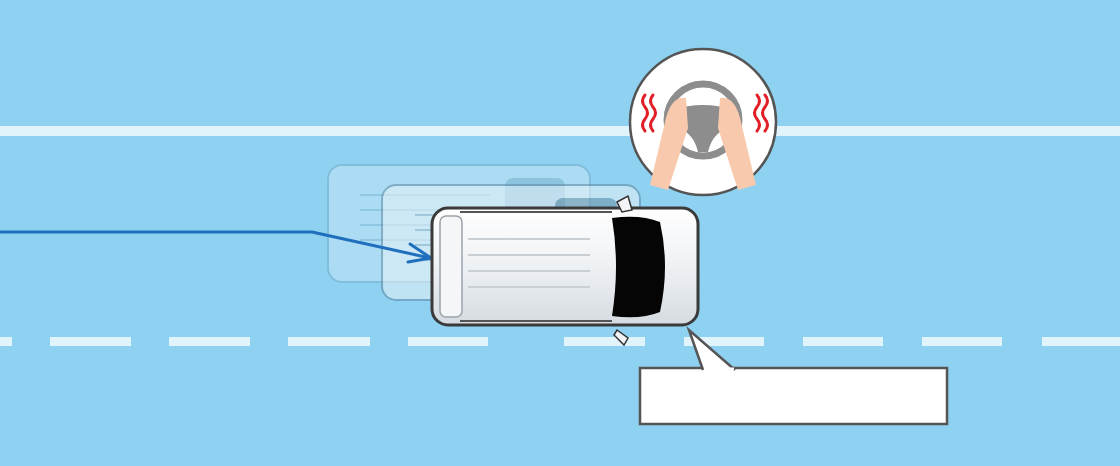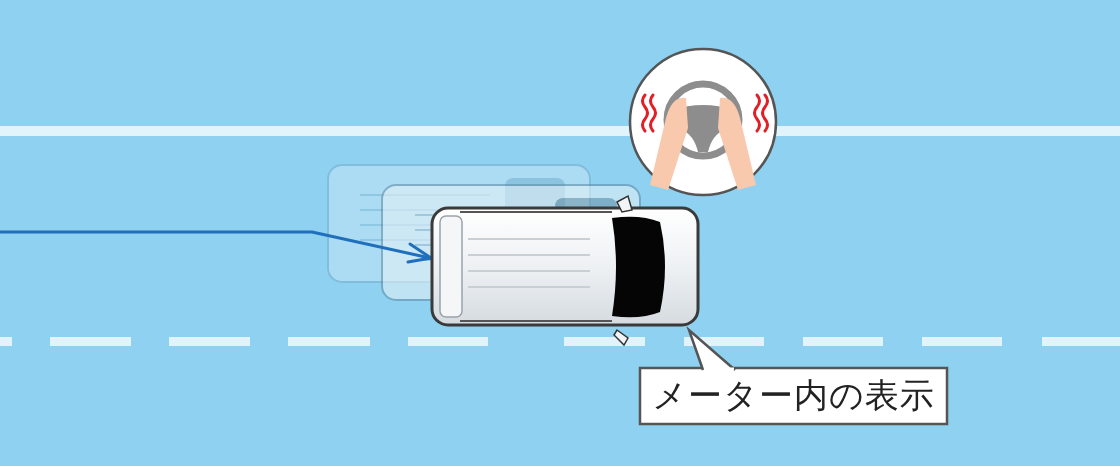--- a/index.html
+++ b/index.html
@@ -100,14 +100,13 @@
     </g>
   </g>
 
   <g>
     <rect x="640" y="368" width="307" height="56" fill="#ffffff" stroke="#555" stroke-width="2.5"></rect>
     <path d="M703 370 L689 330 L735 370" fill="#ffffff" stroke="#555" stroke-width="2.5" stroke-linejoin="miter"></path>
     <line x1="704" y1="369" x2="734" y2="369" stroke="#ffffff" stroke-width="3"></line>
   </g>
 </svg>
 
-<div class="callout-label">メーター内の表示</div>
 </div>
 
 </body></html>

